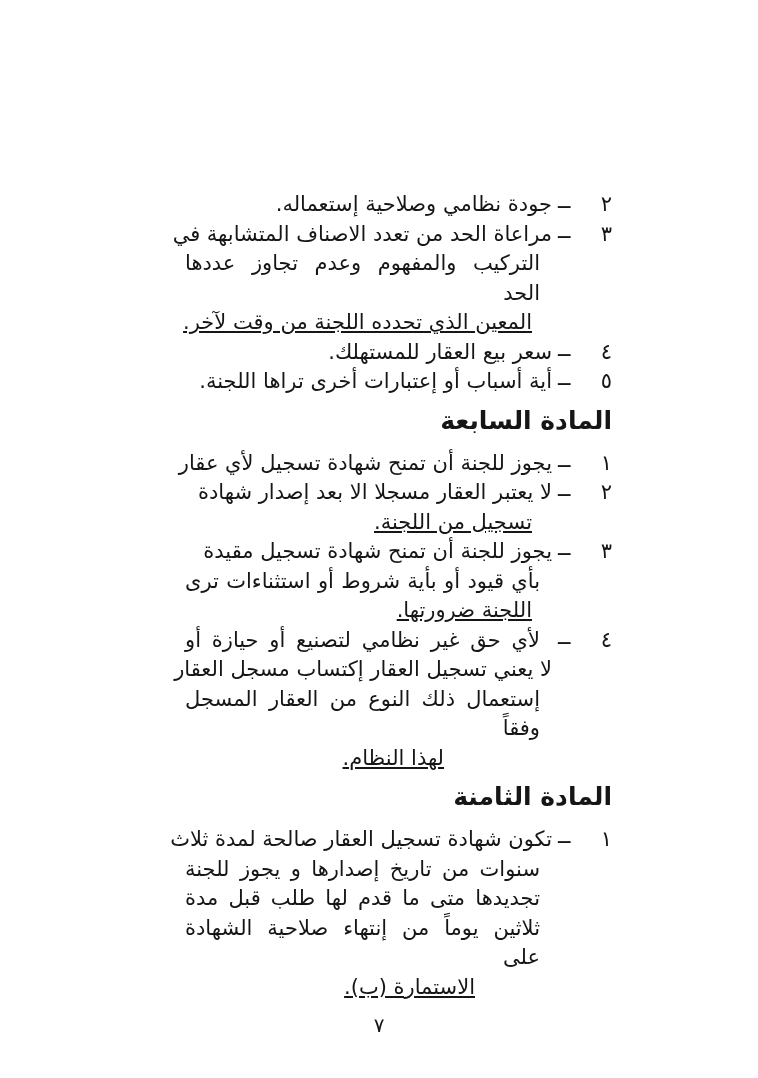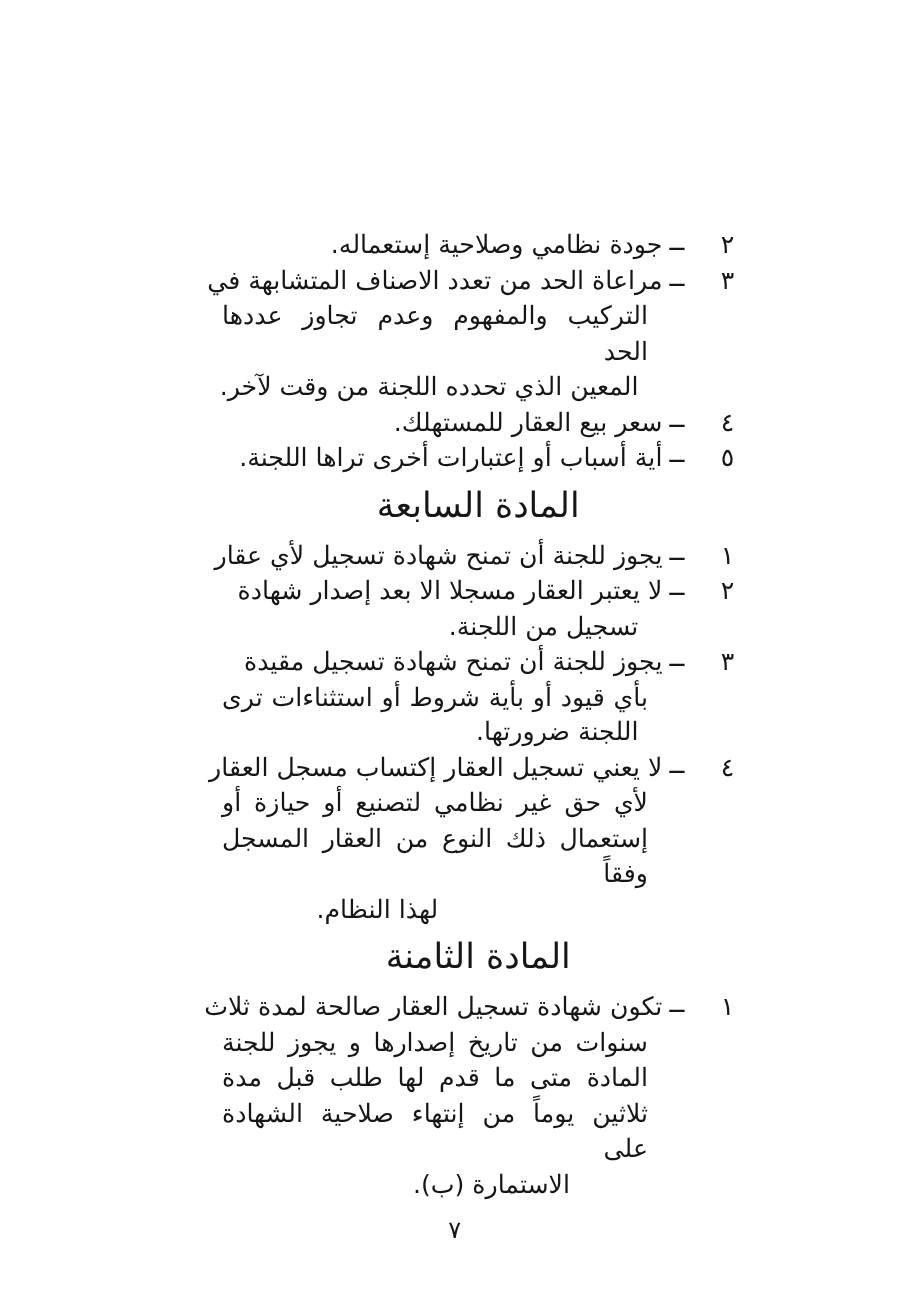--- a/index.html
+++ b/index.html
@@ -43,37 +43,37 @@
   .marker .dash {
     position: relative;
     top: -3px;
   }
   .line {
     text-align: right;
   }
   .line.last {
     margin-right: 8px;
     white-space: nowrap;
+    text-decoration: underline;
   }
   .line.first {
     margin-right: -12px;
     white-space: nowrap;
   }
   .line.mid {
     text-align: justify;
     text-align-last: justify;
     -moz-text-align-last: justify;
   }
-  .line.pull-lg { margin-right: 96px; text-align: center; }
+  .line.pull-lg { margin-right: 96px; }
   .line.pull-md { margin-right: 65px; }
   h2.article-heading {
-    font-size: 29px;
-    font-weight: normal;
+    font-size: 25px;
+    font-weight: bold;
     line-height: 36px;
-    text-align: center;
     margin: 6px 0 10px 0;
   }
   .page-number {
     position: absolute;
     top: 1010px;
     left: 0;
     right: 0;
     text-align: center;
     font-size: 20px;
     line-height: 30px;
@@ -161,38 +161,38 @@
         <div class="line last">اللجنة ضرورتها.</div>
       </div>
     </div>
 
     <div class="item">
       <div class="marker">
         <span class="num">٤</span>
         <span class="dash">ــ</span>
       </div>
       <div class="lines">
+        <div class="line mid">لأي حق غير نظامي لتصنيع أو حيازة أو</div>
         <div class="line first">لا يعني تسجيل العقار إكتساب مسجل العقار</div>
-        <div class="line mid">لأي حق غير نظامي لتصنيع أو حيازة أو</div>
         <div class="line mid">إستعمال ذلك النوع من العقار المسجل وفقاً</div>
         <div class="line last pull-lg">لهذا النظام.</div>
       </div>
     </div>
 
     <h2 class="article-heading">المادة الثامنة</h2>
 
     <div class="item">
       <div class="marker">
         <span class="num">١</span>
         <span class="dash">ــ</span>
       </div>
       <div class="lines">
         <div class="line first">تكون شهادة تسجيل العقار صالحة لمدة ثلاث</div>
         <div class="line mid">سنوات من تاريخ إصدارها و يجوز للجنة</div>
-        <div class="line mid">المادة متى ما قدم لها طلب قبل مدة</div>
+        <div class="line mid">تجديدها متى ما قدم لها طلب قبل مدة</div>
         <div class="line mid">ثلاثين يوماً من إنتهاء صلاحية الشهادة على</div>
         <div class="line last pull-md">الاستمارة (ب).</div>
       </div>
     </div>
 
   </div>
 
   <div class="page-number">٧</div>
 </div>
 

